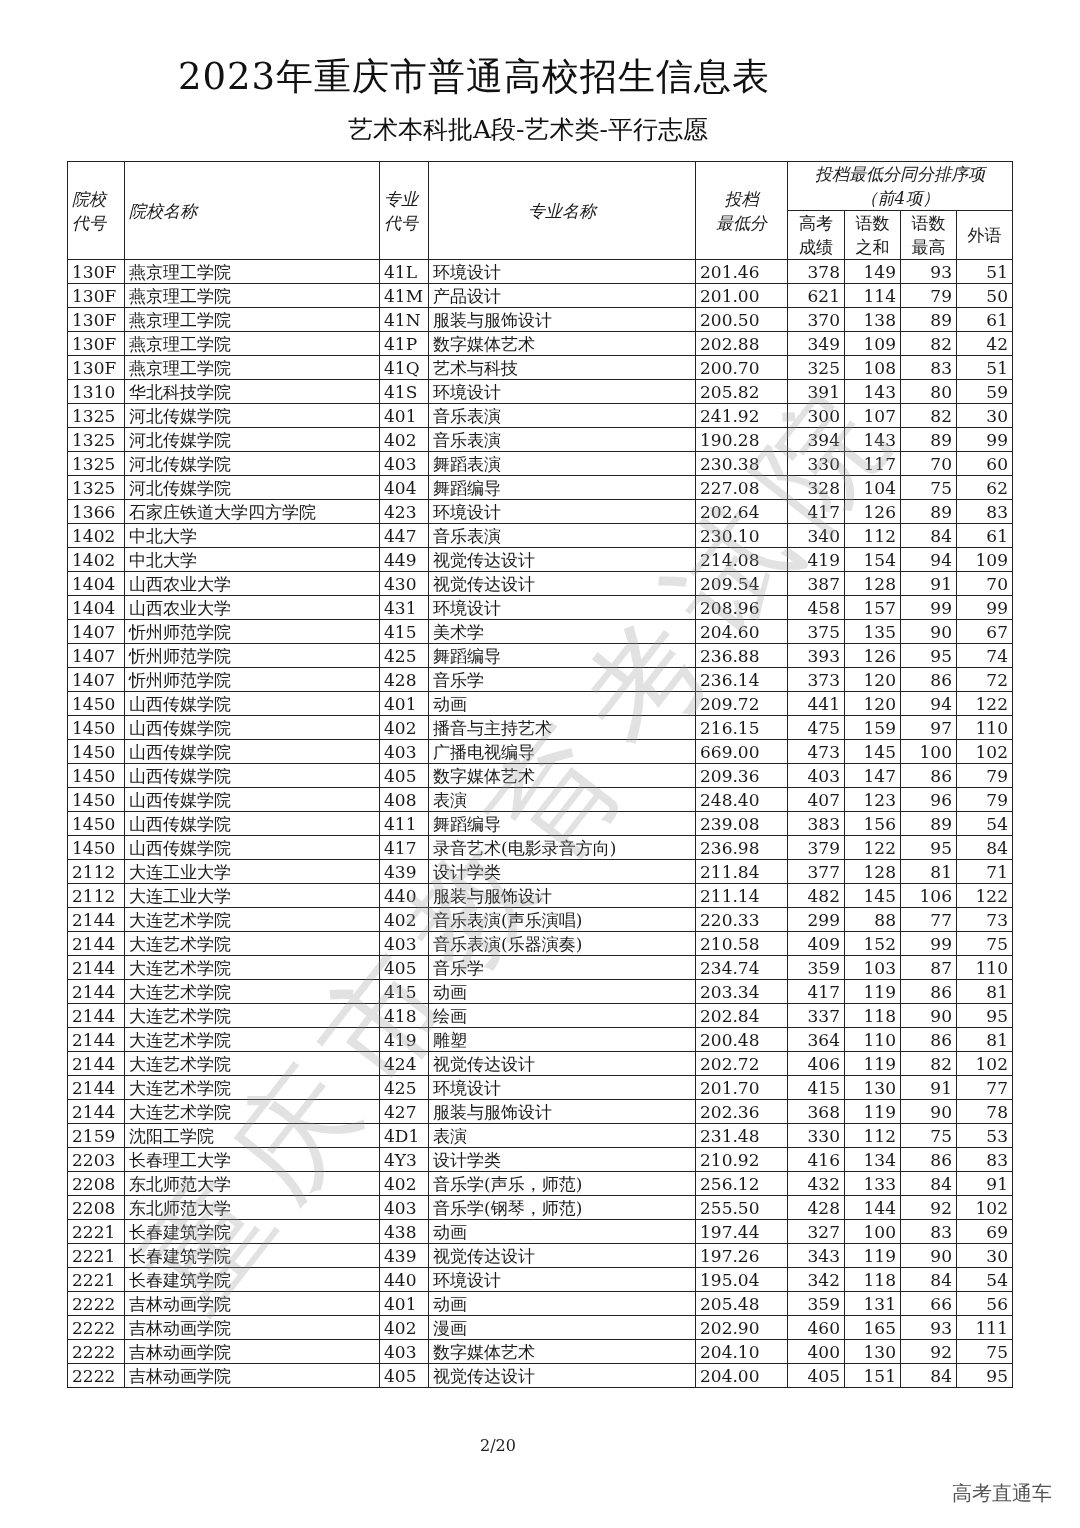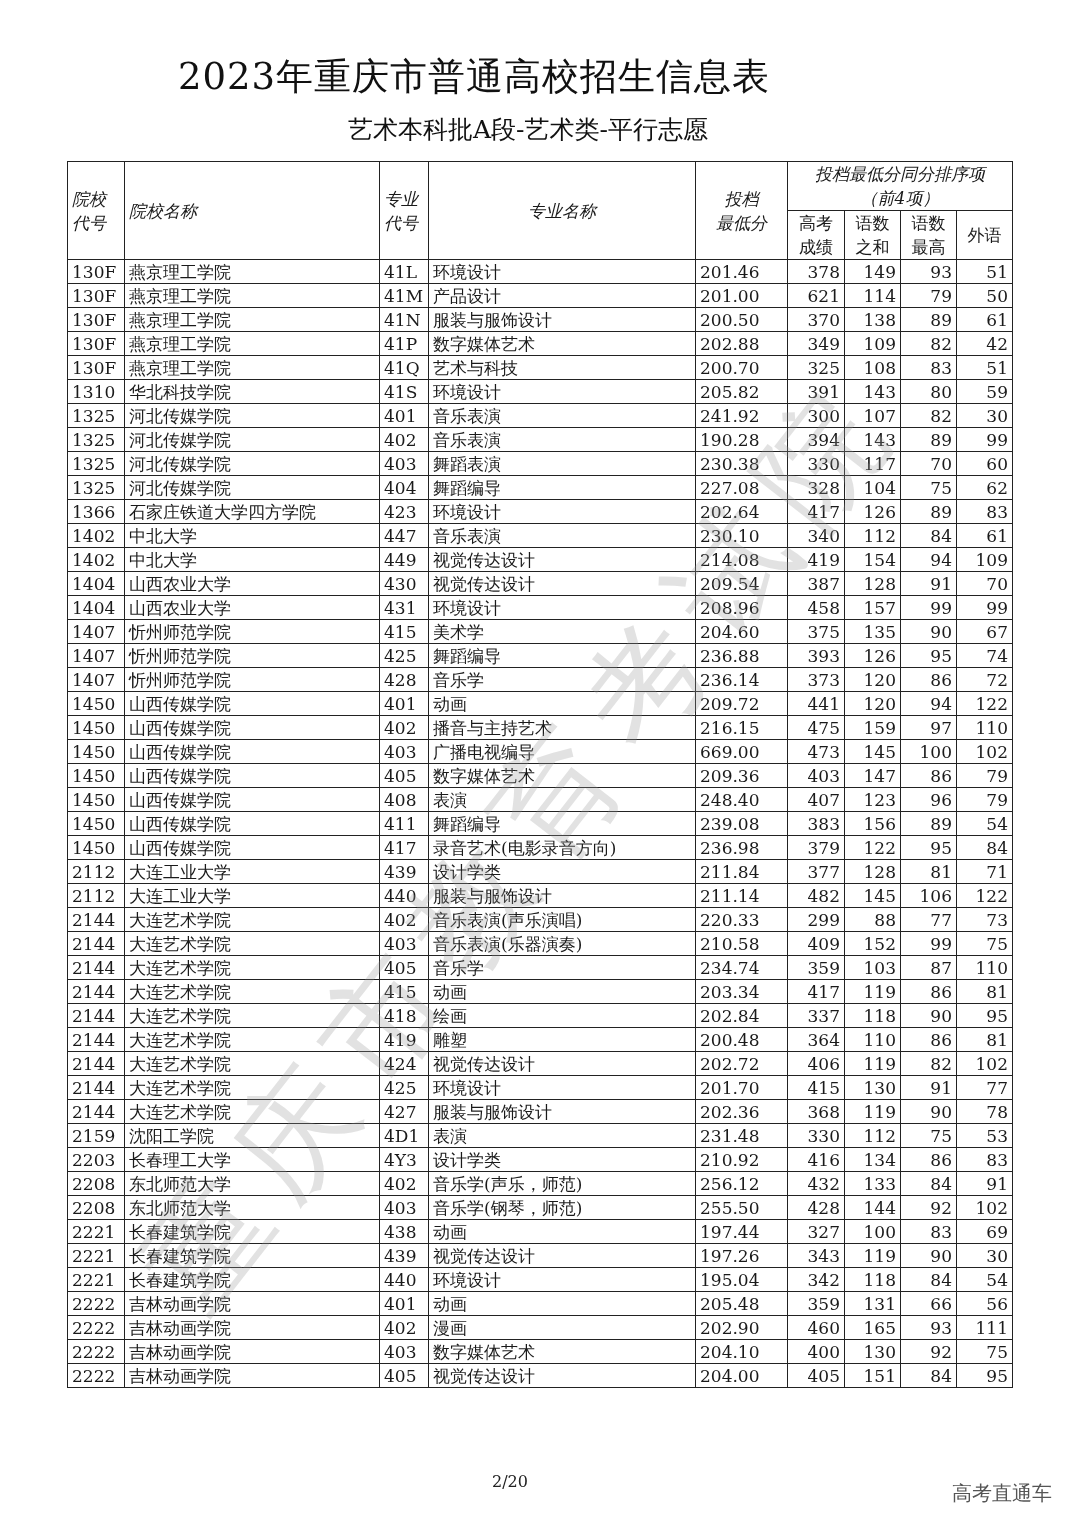--- a/index.html
+++ b/index.html
@@ -21,21 +21,21 @@
   tr.hdr2 th { height:48px; }
   tr.row td { height:23px; }
   td.l { text-align:left; }
   td.r { text-align:right; }
   td.c { text-align:left; }
   .wrap { white-space:normal; }
   .watermark { position:absolute; left:110px; top:330px; transform-origin:left top;
                transform:rotate(-52deg) translate(-720px, 560px); font-size:120px;
                color:rgba(150,150,150,0.28); letter-spacing:22px; white-space:nowrap;
                pointer-events:none; font-family:"DejaVu Sans","Liberation Sans",sans-serif; }
-  .pageno { position:absolute; top:1436px; left:16px; width:988px; text-align:center; font-size:16px; color:#222;margin-top:36px; }
+  .pageno { position:absolute; top:1436px; left:4px; width:988px; text-align:center; font-size:16px; color:#222; }
   .brand { position:absolute; top:1480px; right:28px; font-size:20px; color:#555;
            font-family:Liberation Sans, sans-serif; }
 </style>
 </head>
 <body>
 
 <div class="title">2023年重庆市普通高校招生信息表</div>
 <div class="subtitle">艺术本科批A段-艺术类-平行志愿</div>
 
 <table class="grid">

